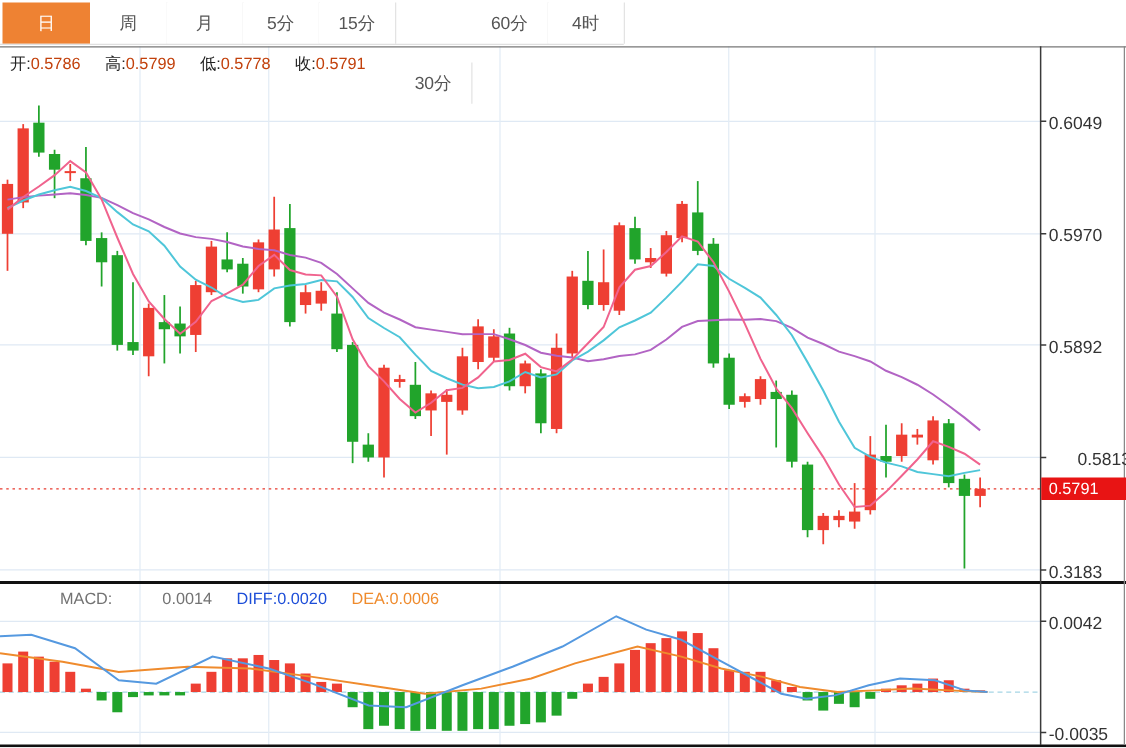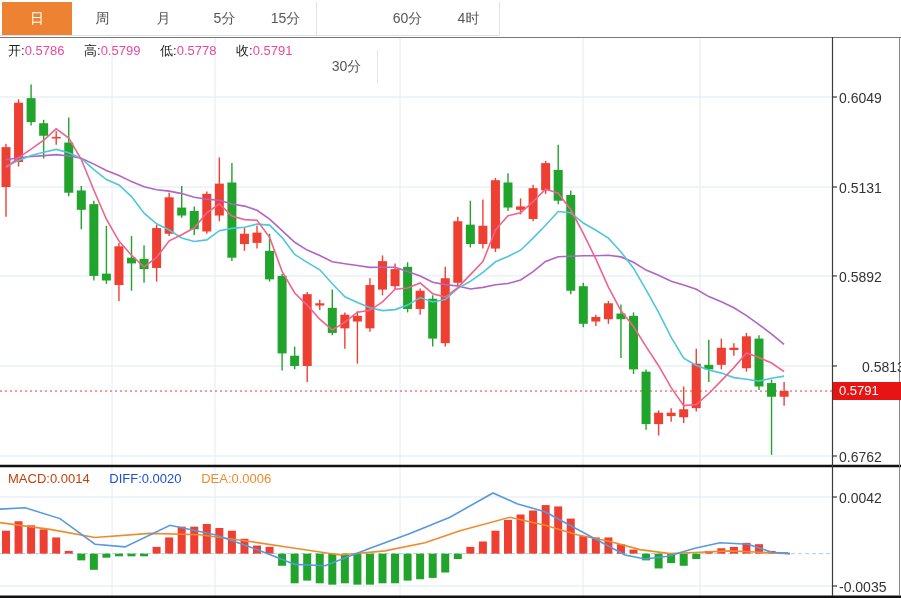--- a/index.html
+++ b/index.html
@@ -12,23 +12,23 @@
   .tab.active{background:#ee8233;color:#fff;border-right:none;}
   .t0{left:2px;width:70px;} .t1{left:72px;width:61px;} .t2{left:133px;width:61px;}
   .t3{left:194px;width:61px;} .t4{left:255px;width:61px;} .t5{left:316px;width:61px;margin-top:48px;}
   .t6{left:377px;width:61px;} .t7{left:438px;width:61px;}
   .tabbar-edge{position:absolute;left:0;top:35px;width:499px;height:1px;background:#e0e0e0;}
   
   .inforow{position:absolute;left:8px;font-size:13px;white-space:nowrap;z-index:5;}
   .ohlc-row{top:42px;}
   .ma-row{top:63px;}
   .macd-row{top:471px;}
-  .lab{color:#222;} .val-red{color:#ec4899;}
+  .lab{color:#222;} .val-red{color:#c2410c;}
   .ma5{color:#f0638e;} .ma10{color:#3ec6da;} .ma20{color:#b264c4;}
-  .vmacd{color:#c2410c;} .vdiff{color:#1d4ed8;} .vdea{color:#ef8b2d;}
+  .vmacd{color:#737373;margin-left:40px;} .vdiff{color:#1d4ed8;} .vdea{color:#ef8b2d;}
   .gap{display:inline-block;width:16px;}
   
   svg.chart{position:absolute;left:0;top:0;z-index:1;}
   
   .plabel,.mlabel{position:absolute;left:839px;width:58px;font-size:14px;color:#333;z-index:4;}
   .p0{top:90px;} .p1{top:180px;} .p2{top:269px;} .p3{top:359px;margin-left:23px;} .p4{top:449px;}
   .m0{top:490px;} .m1{top:579px;}
   .price-badge{position:absolute;left:833px;top:382px;width:66px;height:18px;line-height:18px;
                background:#e81414;color:#fff;font-size:13px;padding-left:6px;z-index:6;}
 </style>
@@ -280,20 +280,20 @@
       <line x1="832" y1="97" x2="837" y2="97" stroke="#3a3a3a" stroke-width="1.2"></line>
       <line x1="832" y1="187.03472000000022" x2="837" y2="187.03472000000022" stroke="#3a3a3a" stroke-width="1.2"></line>
       <line x1="832" y1="275.92976000000056" x2="837" y2="275.92976000000056" stroke="#3a3a3a" stroke-width="1.2"></line>
       <line x1="832" y1="365.96447999999947" x2="837" y2="365.96447999999947" stroke="#3a3a3a" stroke-width="1.2"></line>
       <line x1="832" y1="455.9991999999997" x2="837" y2="455.9991999999997" stroke="#3a3a3a" stroke-width="1.2"></line>
       <line x1="832" y1="497" x2="837" y2="497" stroke="#3a3a3a" stroke-width="1.2"></line>
       <line x1="832" y1="585.99968" x2="837" y2="585.99968" stroke="#3a3a3a" stroke-width="1.2"></line>
     </svg>
 
   <span class="plabel p0">0.6049</span>
-  <span class="plabel p1">0.5131</span>
+  <span class="plabel p1">0.5970</span>
   <span class="plabel p2">0.5892</span>
   <span class="plabel p3">0.5813</span>
-  <span class="plabel p4">0.6762</span>
+  <span class="plabel p4">0.3183</span>
   <div class="price-badge">0.5791</div>
   <span class="mlabel m0">0.0042</span>
   <span class="mlabel m1">-0.0035</span>
 </div>
 
 </body></html>

